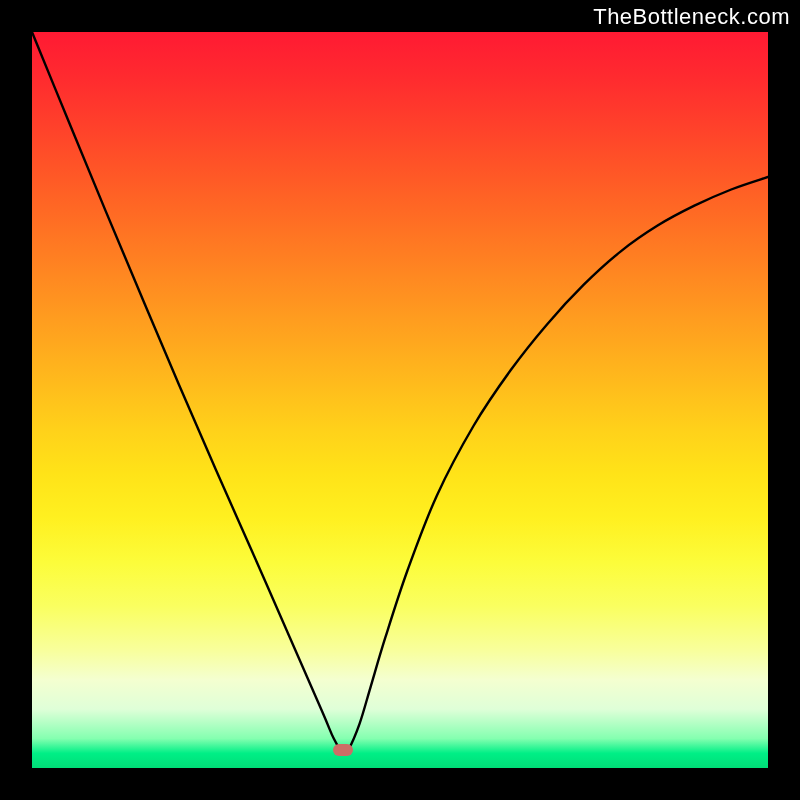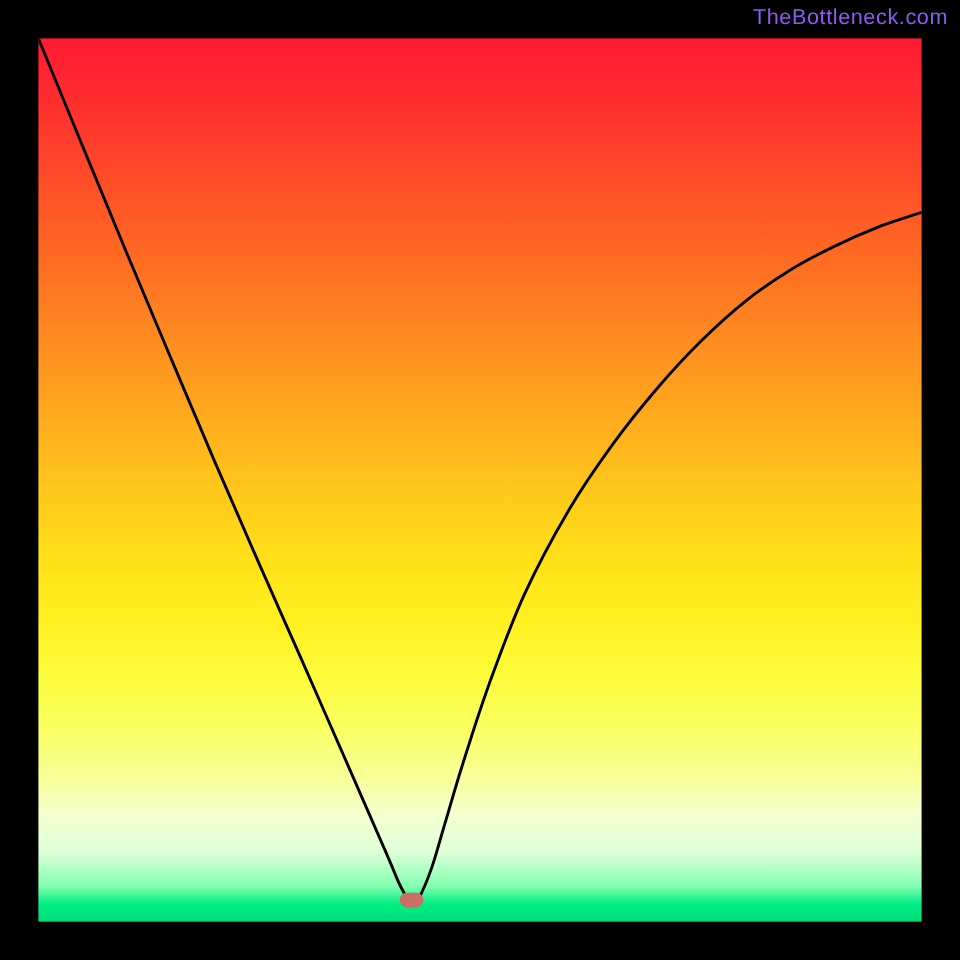--- a/index.html
+++ b/index.html
@@ -19,21 +19,21 @@
 #fff020 66%,
 #fcfc3a 72%,
 #faff60 78%,
 #f8ff9c 84%,
 #f4ffd0 88%,
 #dfffd8 92%,
 #84ffb0 96%,
 #00ef86 98%,
 #00dd77 100%)}
 svg{position:absolute;left:0;top:0}
-#watermark{position:absolute;top:4px;right:10px;color:#8b5cf6;font-size:18px;letter-spacing:0.5px}
+#watermark{position:absolute;top:4px;right:10px;color:#ffffff;font-size:22px;letter-spacing:0.5px}
 #marker{position:absolute;width:20px;height:12px;border-radius:6px;background:#cc6e66}
 </style>
 </head>
 <body>
 
 <div id="frame">
   <div id="plot">
     <svg id="curve-svg" width="736" height="736">
         <path d="M0.00 0.00 C6.13 14.97 24.53 59.98 36.80 89.79 C49.07 119.60 61.33 149.41 73.60 178.85 C85.87 208.29 98.13 237.36 110.40 266.43 C122.67 295.50 134.93 324.70 147.20 353.28 C159.47 381.86 171.73 409.95 184.00 437.92 C196.27 465.89 208.53 493.24 220.80 521.09 C233.07 548.93 245.95 578.37 257.60 604.99 C269.25 631.61 283.36 663.87 290.72 680.80 C298.08 697.73 298.33 699.81 301.76 706.56 C305.19 713.31 308.87 719.44 311.33 721.28 C313.78 723.12 313.78 722.51 316.48 717.60 C319.18 712.69 323.84 702.27 327.52 691.84 C331.20 681.41 334.27 669.39 338.56 655.04 C342.85 640.69 347.15 625.11 353.28 605.73 C359.41 586.35 366.77 562.43 375.36 538.75 C383.95 515.08 393.76 487.85 404.80 463.68 C415.84 439.51 429.33 414.61 441.60 393.76 C453.87 372.91 466.13 355.49 478.40 338.56 C490.67 321.63 502.93 306.54 515.20 292.19 C527.47 277.84 539.73 264.59 552.00 252.45 C564.27 240.30 576.53 229.14 588.80 219.33 C601.07 209.51 613.33 201.17 625.60 193.57 C637.87 185.96 650.13 179.71 662.40 173.70 C674.67 167.69 686.93 162.29 699.20 157.50 C711.47 152.72 729.87 147.08 736.00 144.99" fill="none" stroke="#000" stroke-width="2.4" stroke-linecap="round" stroke-linejoin="round"></path>
       </svg>

